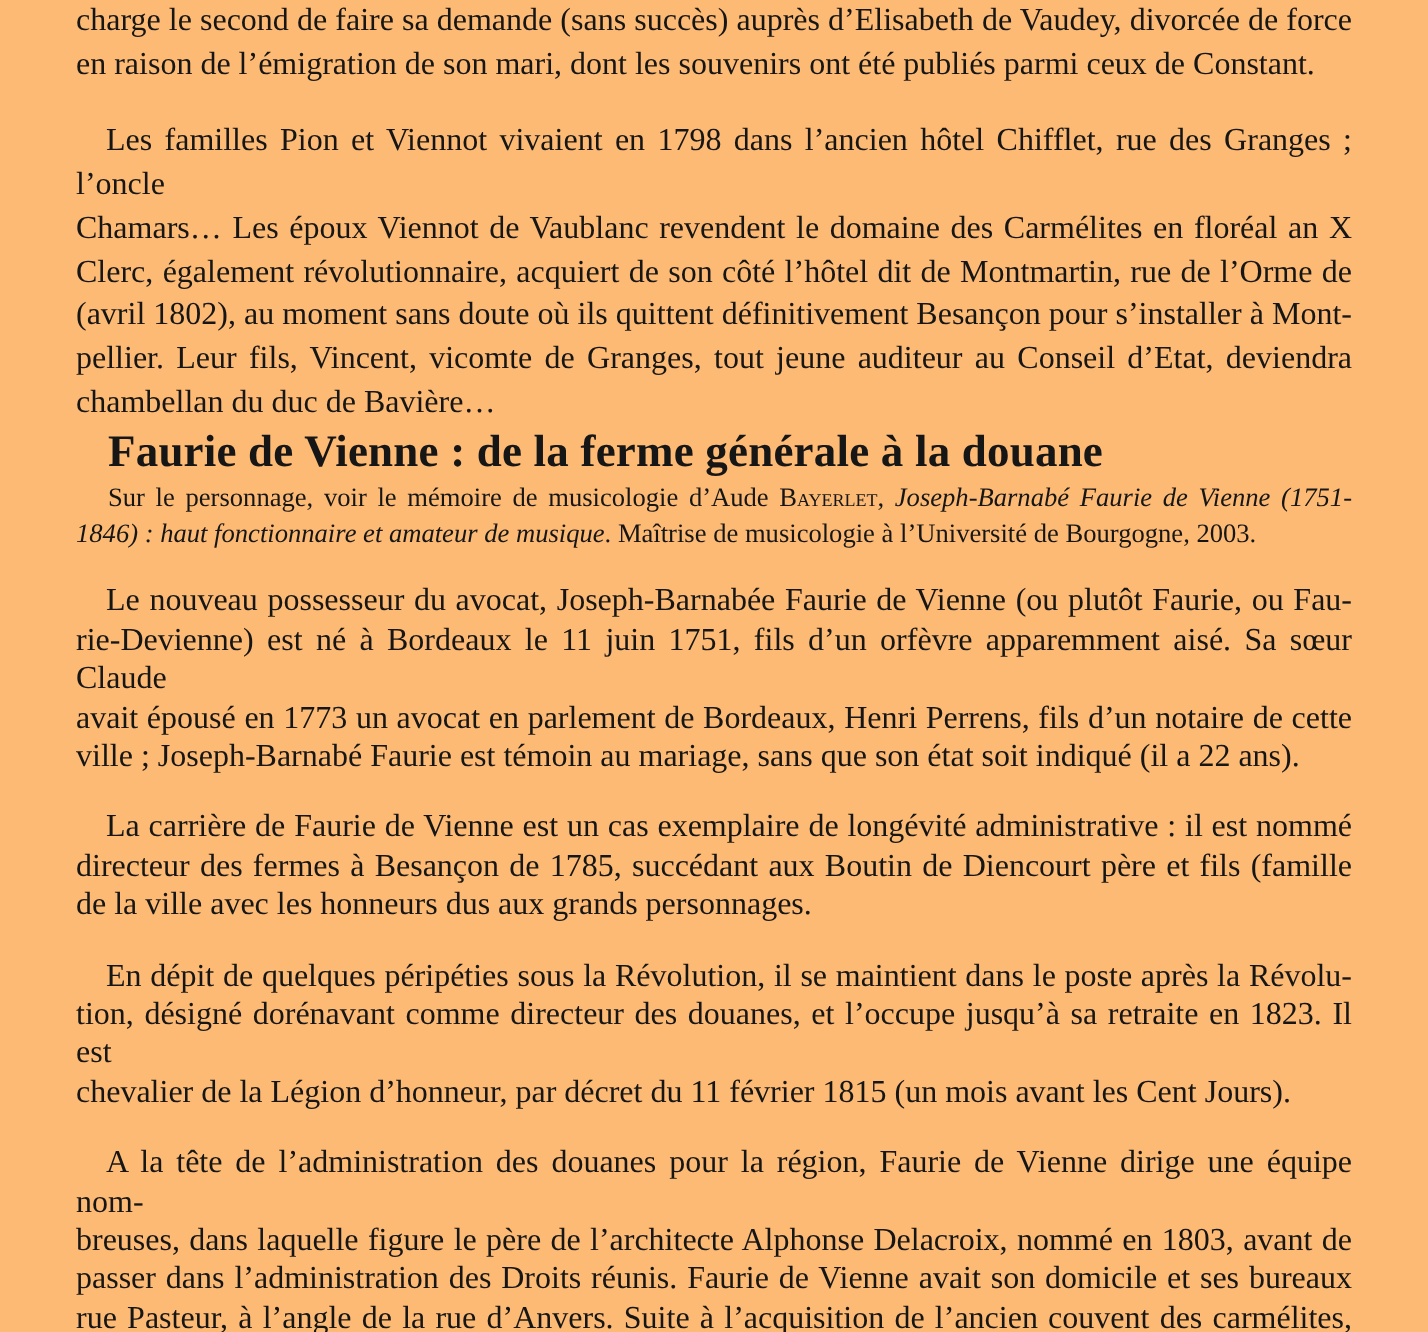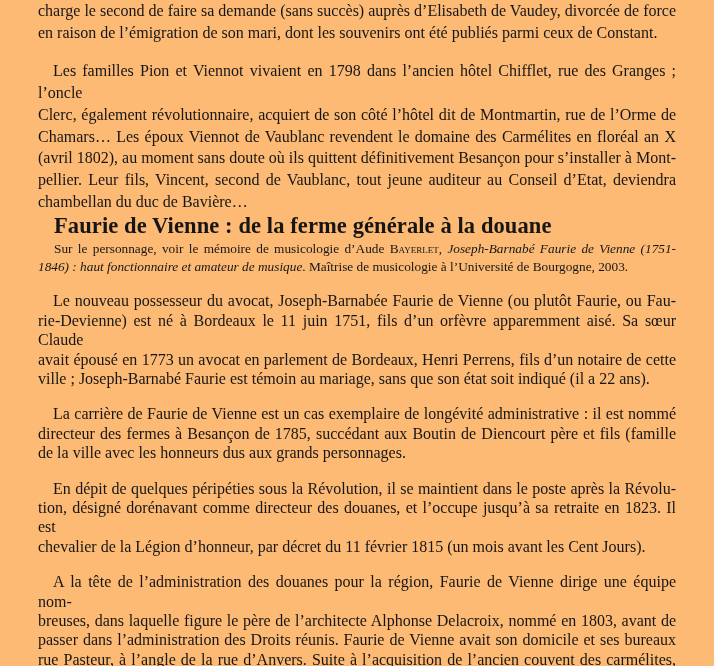--- a/index.html
+++ b/index.html
@@ -49,24 +49,24 @@
 
 <div class="page">
 
   <div class="para">
     <div class="ln">charge le second de faire sa demande (sans succès) auprès d’Elisabeth de Vaudey, divorcée de force</div>
     <div class="ln">en raison de l’émigration de son mari, dont les souvenirs ont été publiés parmi ceux de Constant.</div>
   </div>
 
   <div class="para indent">
     <div class="ln">Les familles Pion et Viennot vivaient en 1798 dans l’ancien hôtel Chifflet, rue des Granges ; l’oncle</div>
+    <div class="ln">Chamars… Les époux Viennot de Vaublanc revendent le domaine des Carmélites en floréal an X</div>
     <div class="ln">Clerc, également révolutionnaire, acquiert de son côté l’hôtel dit de Montmartin, rue de l’Orme de</div>
-    <div class="ln">Chamars… Les époux Viennot de Vaublanc revendent le domaine des Carmélites en floréal an X</div>
     <div class="ln">(avril 1802), au moment sans doute où ils quittent définitivement Besançon pour s’installer à Mont-</div>
-    <div class="ln">pellier. Leur fils, Vincent, second de Vaublanc, tout jeune auditeur au Conseil d’Etat, deviendra</div>
+    <div class="ln">pellier. Leur fils, Vincent, vicomte de Granges, tout jeune auditeur au Conseil d’Etat, deviendra</div>
     <div class="ln">chambellan du duc de Bavière…</div>
   </div>
 
   <h2 class="heading">Faurie de Vienne : de la ferme générale à la douane</h2>
 
   <div class="citation">
     <div class="ln"><span>Sur le personnage, voir le mémoire de musicologie d’Aude </span><span class="sc">Bayerlet</span><span>, </span><span class="ital">Joseph-Barnabé Faurie de Vienne (1751-</span></div>
     <div class="ln"><span class="ital">1846) : haut fonctionnaire et amateur de musique</span><span>. Maîtrise de musicologie à l’Université de Bourgogne, 2003.</span></div>
   </div>
 

